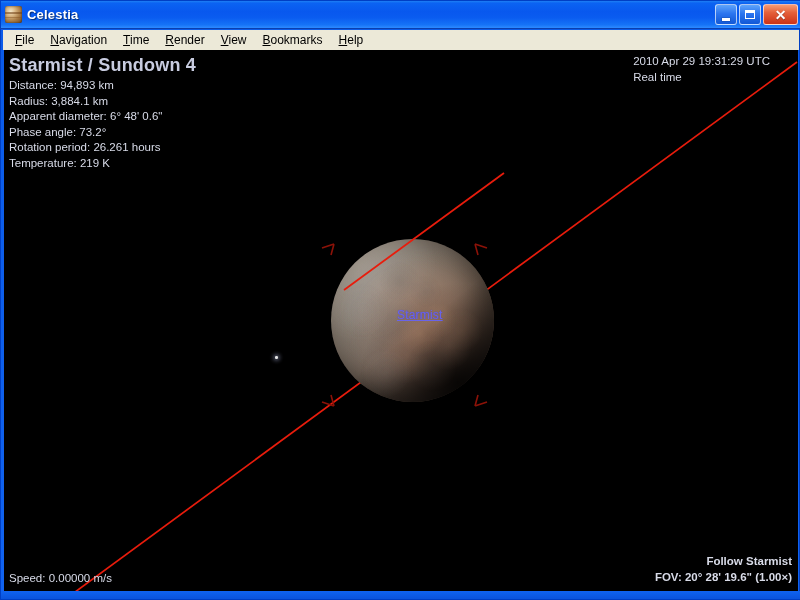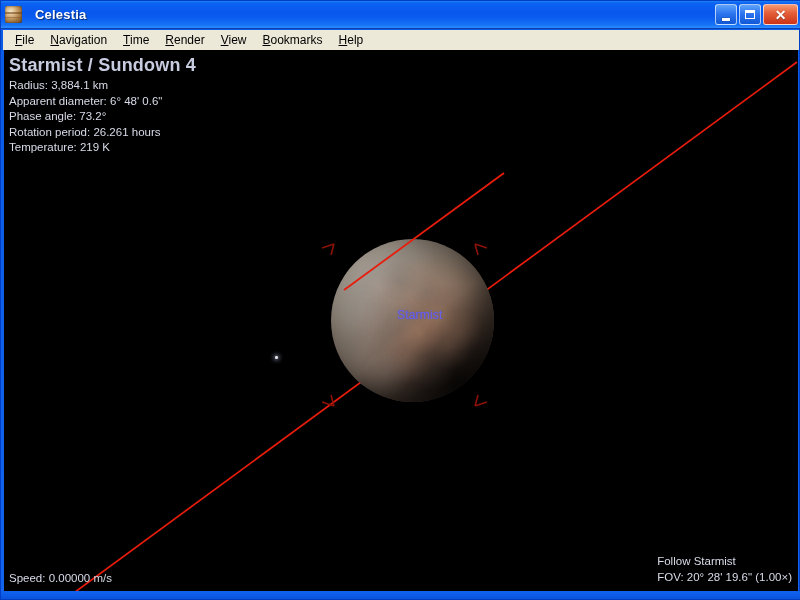--- a/index.html
+++ b/index.html
@@ -23,21 +23,20 @@
   
   #title-bar {
     position: absolute; left: 0; top: 0;
     width: 800px; height: 28px;
     background: linear-gradient(to bottom,
        #1e7ff5 0%, #0b63f2 8%, #0858ee 40%,
        #0a5cf0 62%, #1573f7 88%, #2e8bff 100%);
     border-bottom: 1px solid #0a3fb0;
     display: flex; align-items: center;
     padding-left: 4px;
-    gap: 8px;
   }
 
   #title-icon {
     width: 17px; height: 17px;
     margin-right: 5px;
     border-radius: 2px;
     background:
       radial-gradient(circle at 34% 32%, #f4e7c8 0%, #d8b684 28%, #a87b45 60%, #6b4520 100%);
     box-shadow: inset 0 0 2px rgba(0,0,0,0.55);
     position: relative;
@@ -195,20 +194,21 @@
   
   #planet-label {
     position: absolute;
     left: 393px; top: 258px;
     color: #6a64e8;
     font-size: 12px;
     font-family: "Liberation Sans", sans-serif;
     letter-spacing: 0.2px;
     text-shadow: 0 0 1px rgba(70,64,220,0.9);
     white-space: nowrap;
+    text-decoration: underline;
   }
 
   
   #selection-marks {
     position: absolute; left: 0; top: 0;
     width: 794px; height: 541px;
     pointer-events: none;
   }
 
   
@@ -223,21 +223,21 @@
   #info-panel { left: 5px; top: 4px; }
   #object-title {
     color: #c8cce0;
     font-size: 18px;
     font-weight: bold;
     line-height: 23px;
     margin-bottom: 1px;
     letter-spacing: 0.2px;
   }
   #time-panel { right: 28px; top: 4px; text-align: left; }
-  #follow-panel { right: 6px; bottom: 6px; text-align: left; }
+  #follow-panel { right: 6px; bottom: 6px; text-align: right; font-weight: bold; }
   #speed-panel { left: 5px; bottom: 5px; margin-top: 40px; }
 
   
   #bottom-border {
     position: absolute; left: 0; bottom: 0;
     width: 800px; height: 8px;
     background: linear-gradient(to bottom, #0f63f0 0%, #0a53dc 100%);
   }
 </style>
 </head>
@@ -300,27 +300,32 @@
         <path d="M318,352 L330,356 M330,356 L327,345"></path>
 
         <path d="M483,352 L471,356 M471,356 L474,345"></path>
       </g>
     </svg>
 
     <div id="planet-label">Starmist</div>
 
     <div class="hud" id="info-panel">
       <div id="object-title">Starmist / Sundown 4</div>
+      <div>Distance: 94,893 km</div>
       <div>Radius: 3,884.1 km</div>
       <div>Apparent diameter: 6° 48' 0.6"</div>
       <div>Phase angle: 73.2°</div>
       <div>Rotation period: 26.261 hours</div>
       <div>Temperature: 219 K</div>
     </div>
 
+    <div class="hud" id="time-panel">
+      <div>2010 Apr 29 19:31:29 UTC</div>
+      <div>Real time</div>
+    </div>
 
     <div class="hud" id="follow-panel">
       <div>Follow Starmist</div>
       <div>FOV: 20° 28' 19.6" (1.00×)</div>
     </div>
 
     <div class="hud" id="speed-panel">
       <div>Speed: 0.00000 m/s</div>
     </div>
 

